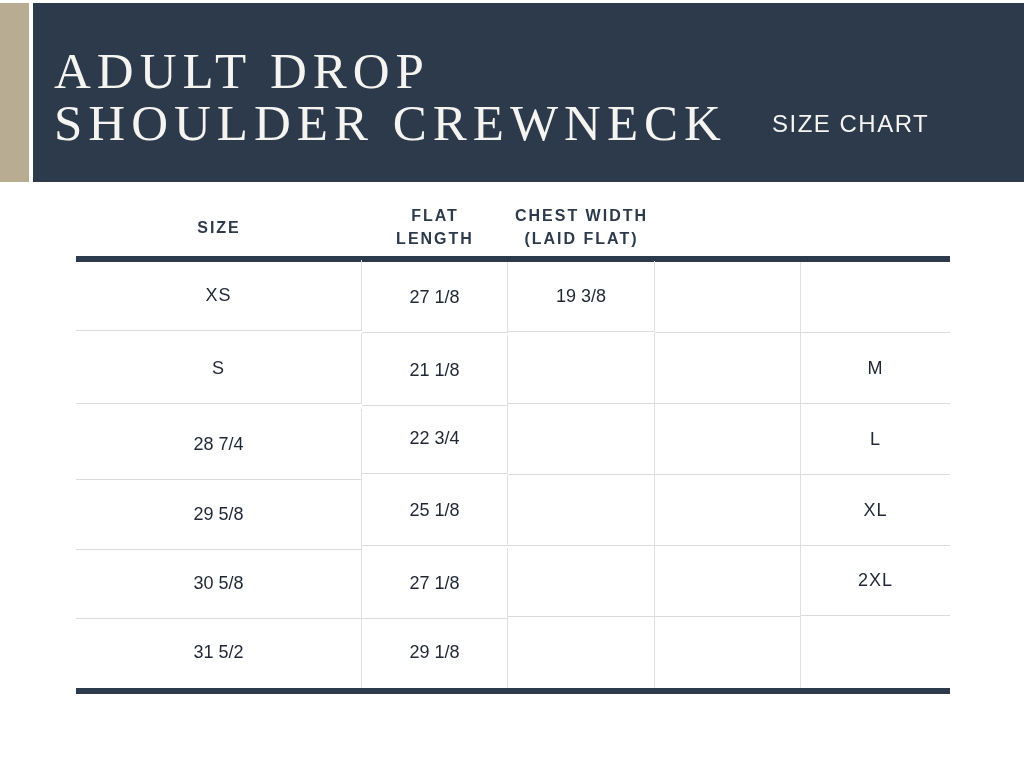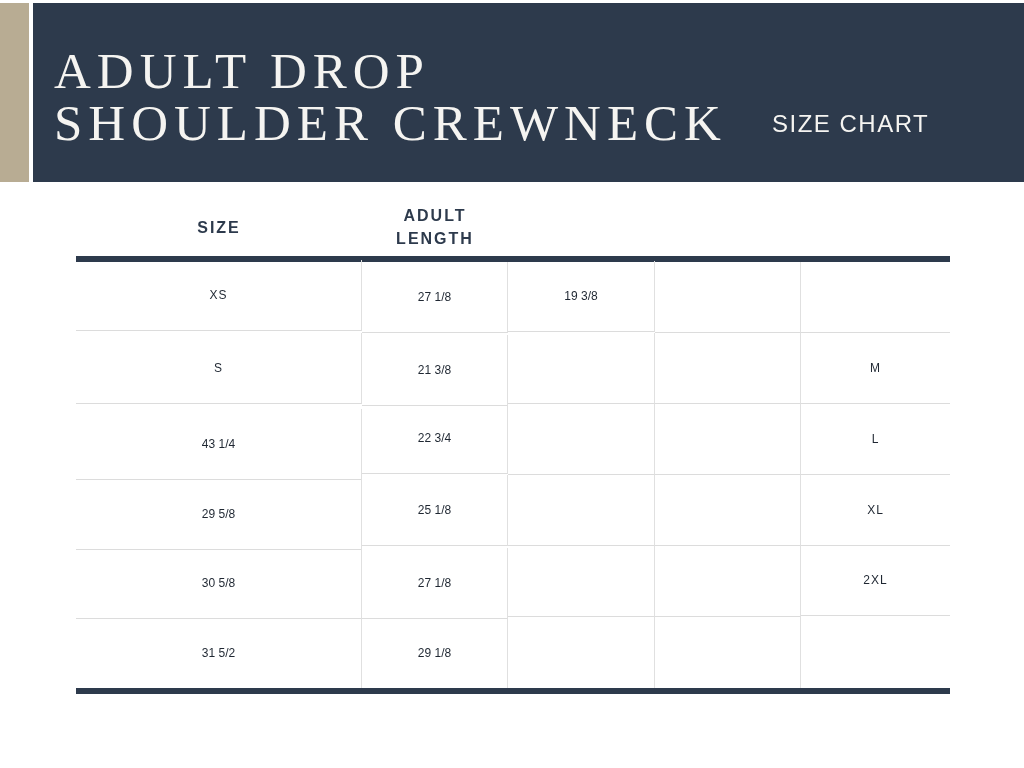--- a/index.html
+++ b/index.html
@@ -61,21 +61,21 @@
   }
   .rule-top{height:6px;background:var(--navy);}
   .rule-bottom{height:6px;background:var(--navy);}
   .tbody{
     display:grid;
     grid-template-columns:286px 146px 147px 146px 149px;
     grid-auto-rows:71px;
   }
   .td{
     display:flex;align-items:center;justify-content:center;
-    font-size:12px;color:var(--text-dark);
+    font-size:18px;color:var(--text-dark);
     border-bottom:1px solid var(--line-light);
     border-right:1px solid var(--line-vert);
   }
   .td:nth-child(5n){border-right:none;}
   .td:nth-child(n+26){border-bottom:none;}
   .td.size-cell{letter-spacing:1px;}
   
   .dym2{transform:translateY(-2px);}
   .dym1{transform:translateY(-1px);}
   .dy2{transform:translateY(2px);}
@@ -96,44 +96,48 @@
   </h1>
   <div class="badge">SIZE CHART</div>
 
   <main class="chart">
 
     <div class="thead">
       <div class="th">
         <span>SIZE</span>
       </div>
       <div class="th">
-        <span>ADULT</span>
+        <span>FLAT</span>
         <span>LENGTH</span>
+      </div>
+      <div class="th">
+        <span>CHEST WIDTH</span>
+        <span>(LAID FLAT)</span>
       </div>
       <div class="th"></div>
       <div class="th"></div>
     </div>
 
     <div class="rule-top"></div>
 
     <div class="tbody">
 
       <div class="td size-cell dym2">XS</div>
       <div class="td">27 1/8</div>
       <div class="td dym1">19 3/8</div>
       <div class="td"></div>
       <div class="td"></div>
 
       <div class="td size-cell">S</div>
-      <div class="td dy2">21 3/8</div>
+      <div class="td dy2">21 1/8</div>
       <div class="td"></div>
       <div class="td"></div>
 
       <div class="td size-cell">M</div>
-      <div class="td dy5">43 1/4</div>
+      <div class="td dy5">28 7/4</div>
       <div class="td dym1">22 3/4</div>
       <div class="td"></div>
       <div class="td"></div>
 
       <div class="td size-cell">L</div>
       <div class="td dy4">29 5/8</div>
       <div class="td">25 1/8</div>
       <div class="td"></div>
       <div class="td"></div>
 

